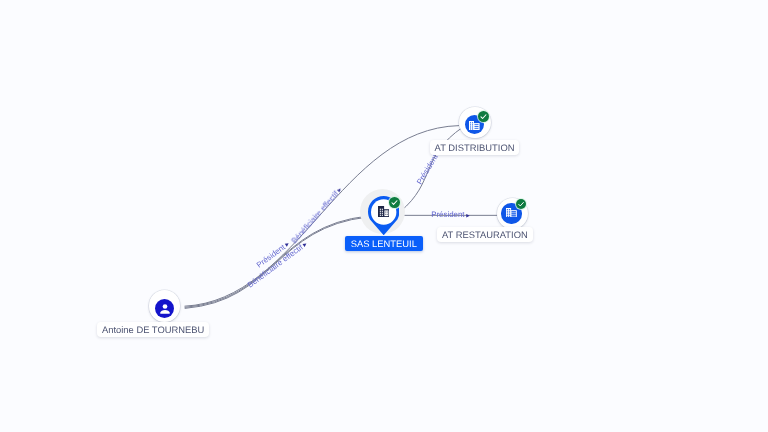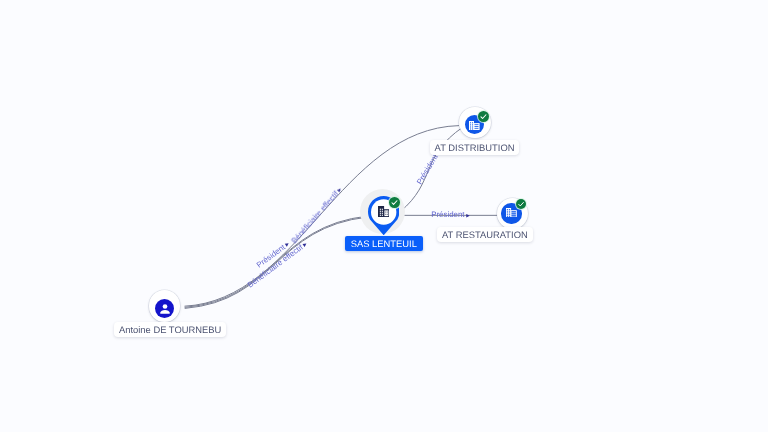--- a/index.html
+++ b/index.html
@@ -151,14 +151,14 @@
   <div class="nlabel" style="left:437px;top:227.4px;">AT RESTAURATION</div>
 
   <div class="node" style="left:148.8px;top:290.1px;width:31.6px;height:31.6px;">
     <div class="wcirc" style="left:0;top:0;width:31.6px;height:31.6px;"></div>
     <div class="icirc" style="left:6.2px;top:8.8px;width:19.4px;height:19.4px;background:#1414cb;"></div>
     <svg style="position:absolute;left:11.3px;top:13.7px;width:10.2px;height:10px;" viewBox="0 0 24 24">
       <circle cx="11.8" cy="5.9" r="5.6" fill="#fff"></circle>
       <path fill="#fff" d="M11.8 14.2C6 14.2 1 17.3 0 21.3c-.3 1.2.6 2.1 1.8 2.1h20c1.2 0 2.1-.9 1.8-2.1-1-4-6-7.1-11.8-7.1z"></path>
     </svg>
   </div>
-  <div class="nlabel" style="left:114px;top:322.4px;">Antoine DE TOURNEBU</div>
+  <div class="nlabel" style="left:97px;top:322.4px;">Antoine DE TOURNEBU</div>
 </div>
 
 </body></html>

